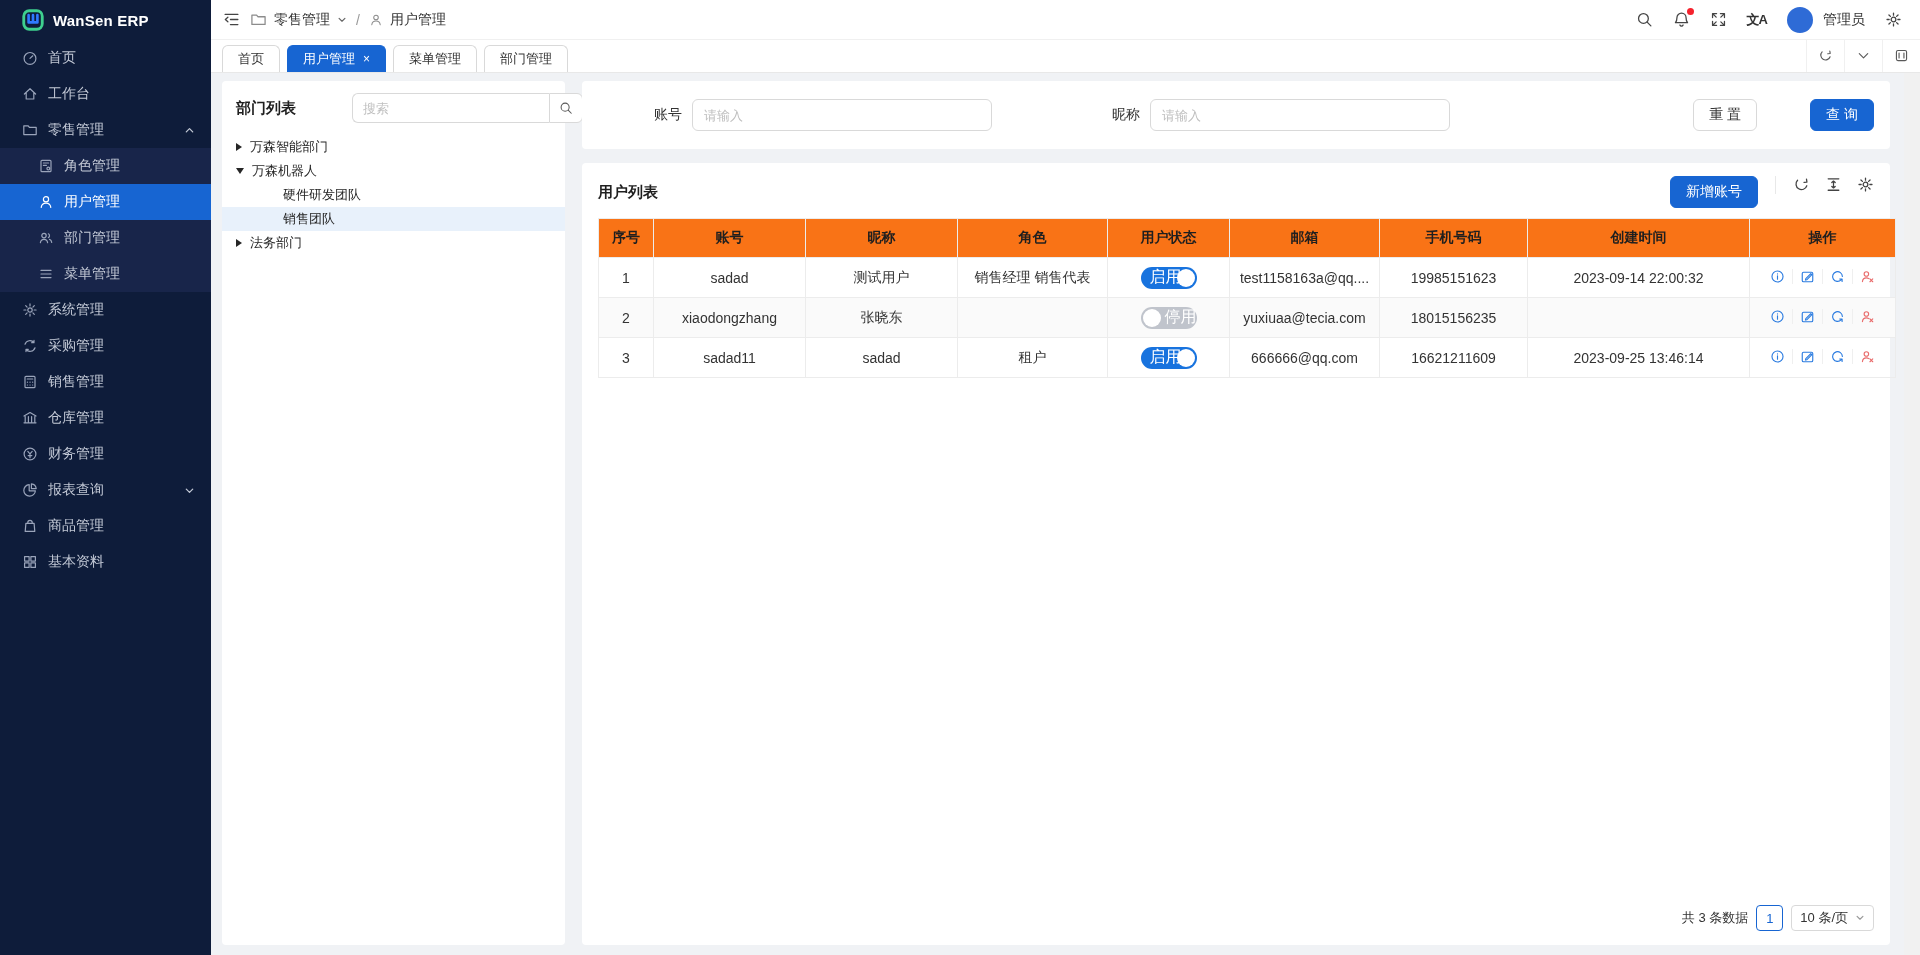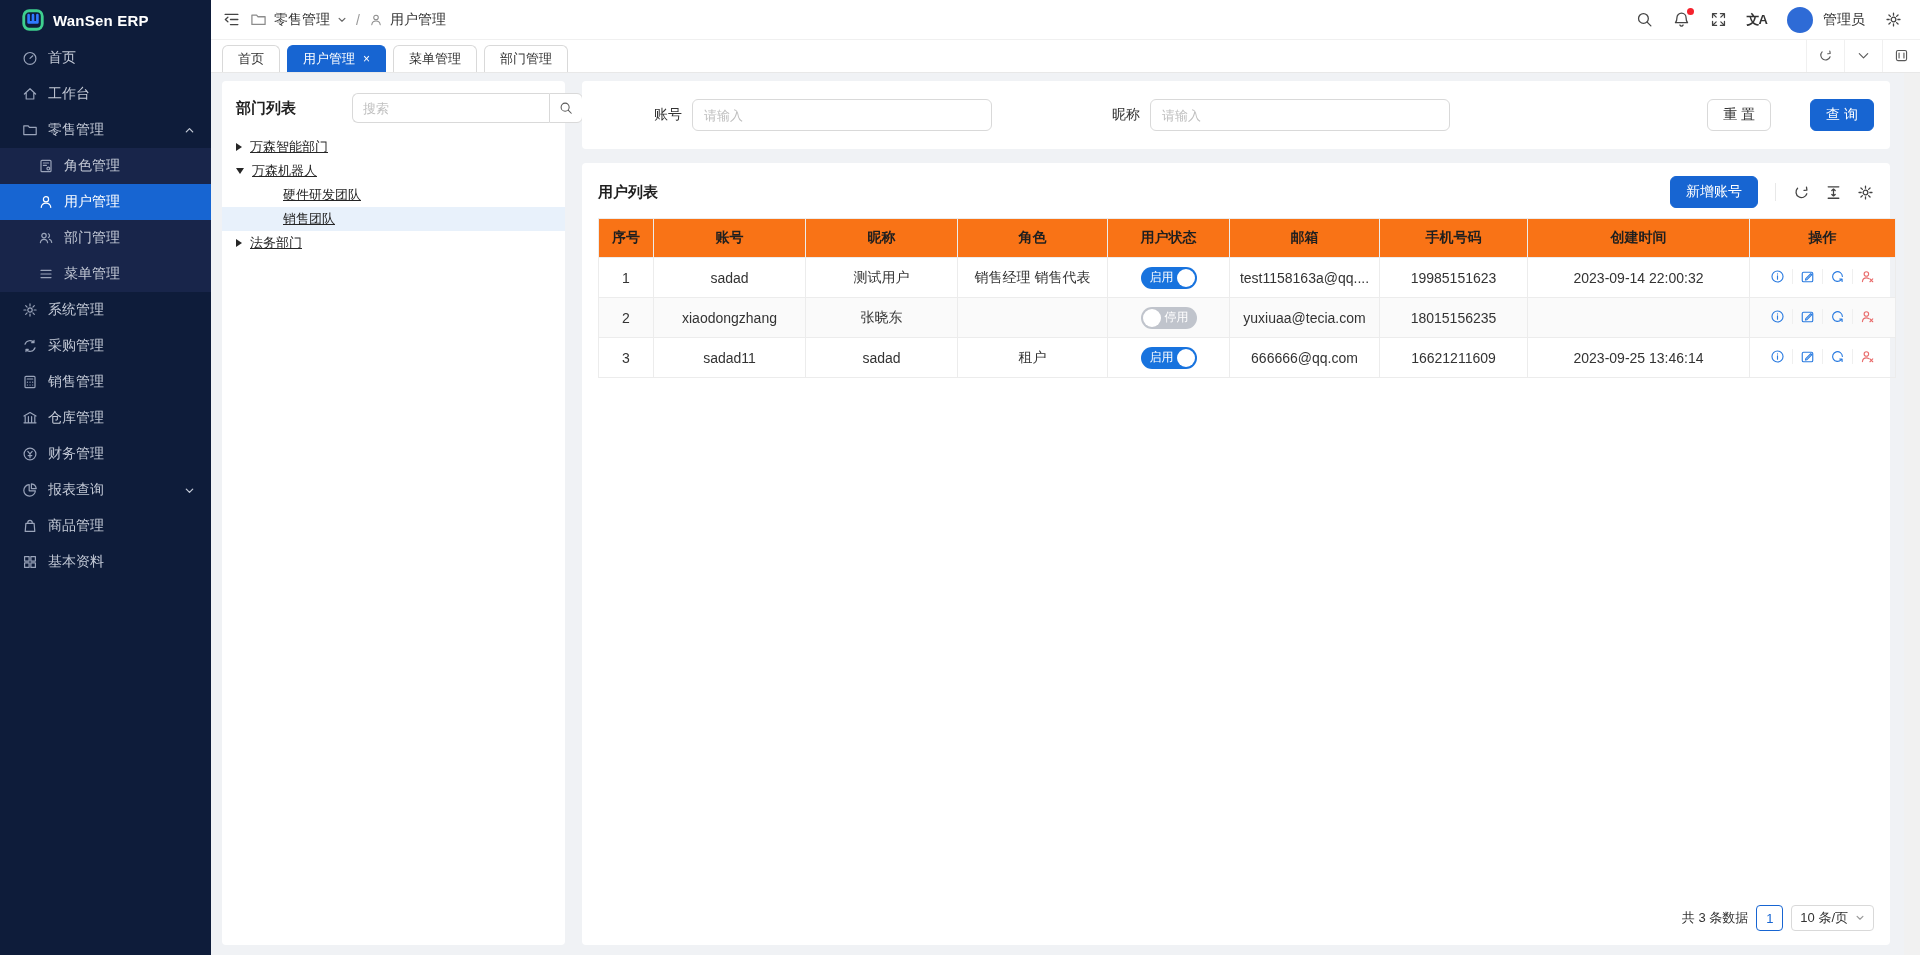--- a/index.html
+++ b/index.html
@@ -62,65 +62,65 @@
   .dept-title { font-size:15px; font-weight:600; color:#1f1f1f; white-space:nowrap; }
   .dept-search { display:flex; margin-left:12px; flex:1; }
   .dept-search input { flex:1; min-width:0; height:30px; border:1px solid #d9d9d9; border-right:none;
     border-radius:6px 0 0 6px; padding:0 10px; font-size:13px; color:#333; outline:none; }
   .dept-search input::placeholder { color:#bfbfbf; }
   .dept-search .sbtn { width:34px; height:30px; border:1px solid #d9d9d9; border-radius:0 6px 6px 0;
     background:#fff; display:flex; align-items:center; justify-content:center; color:#595959; cursor:pointer; }
   .dots { width:14px; margin-left:8px; display:flex; flex-direction:column; gap:3px; align-items:center; cursor:pointer; }
   .dots i { width:3px; height:3px; border-radius:50%; background:#333; }
   .tree { font-size:13px; color:#262626; }
-  .tree-row { height:24px; display:flex; align-items:center; gap:8px; padding-left:14px; cursor:pointer;text-decoration:underline; }
+  .tree-row { height:24px; display:flex; align-items:center; gap:8px; padding-left:14px; cursor:pointer; }
   .tree-row.child { padding-left:61px; }
   .tree-row.selected { background:#e8f1fb; }
   .caret-r { width:0; height:0; border-top:4px solid transparent; border-bottom:4px solid transparent; border-left:6px solid #262626; }
   .caret-d { width:0; height:0; border-left:4px solid transparent; border-right:4px solid transparent; border-top:6px solid #262626; }
 
   
   .maincol { flex:1; display:flex; flex-direction:column; gap:14px; min-width:0; }
   .filter-card { background:#fff; border-radius:4px; height:68px; display:flex; align-items:center; padding:0 16px; }
   .f-label { font-size:14px; color:#333; }
   .f-input { width:300px; height:32px; border:1px solid #d9d9d9; border-radius:6px; margin-left:10px;
     padding:0 11px; font-size:13px; outline:none; color:#333; }
   .f-input::placeholder { color:#bfbfbf; }
   .f-group1 { margin-left:56px; display:flex; align-items:center; }
   .f-group2 { margin-left:120px; display:flex; align-items:center; }
-  .f-actions { margin-left:auto; display:flex; }
+  .f-actions { margin-left:auto; display:flex; gap:14px; }
   .btn { height:32px; padding:0 15px; border-radius:6px; font-size:14px; cursor:pointer; }
   .btn-default { background:#fff; border:1px solid #d9d9d9; color:#333; }
   .btn-primary { background:#1765d2; border:1px solid #1765d2; color:#fff;margin-left:39px; }
 
   .table-card { flex:1; background:#fff; border-radius:4px; padding:12px 16px; position:relative; }
   .tc-head { display:flex; align-items:center; height:34px; }
   .tc-title { font-size:15px; font-weight:600; color:#1f1f1f; }
-  .tc-tools { margin-left:auto; display:flex; align-items:center; gap:15px; }
+  .tc-tools { margin-left:auto; display:flex; align-items:flex-start; gap:15px; }
   .tc-sep { width:1px; height:18px; background:#e8e8e8; margin:0 2px; }
   .tool-ic { color:#434343; cursor:pointer; }
   .tool-ic .ic { width:17px; height:17px; }
 
   table { width:100%; border-collapse:collapse; table-layout:fixed; margin-top:9px; }
   th,td { border:1px solid #ececec; font-size:14px; text-align:center; overflow:hidden;
     white-space:nowrap; text-overflow:ellipsis; }
   th { background:#f97316; font-weight:600; color:#1f1f1f; height:39px; }
   td { height:40px; color:#333; }
   tr.alt td { background:#fafafa; }
 
   .switch { position:relative; width:56px; height:22px; border-radius:11px; display:inline-flex;
     align-items:center; cursor:pointer; vertical-align:middle; }
   .switch.on { background:#1873de; }
   .switch.on .knob { right:2px; }
   .switch.on .sw-label { margin-left:9px; }
   .switch.off { background:#c0c4cc; }
   .switch.off .knob { left:2px; }
   .switch.off .sw-label { margin-left:24px; }
   .knob { position:absolute; top:2px; width:18px; height:18px; border-radius:50%; background:#fff; }
-  .sw-label { font-size:12px; color:#fff; }
+  .sw-label { font-size:16px; color:#fff; }
 
   .acts { display:inline-flex; align-items:center; gap:0; }
   .act { padding:0 7px; cursor:pointer; color:#2a7be0; display:flex; align-items:center; }
   .act .ic { width:15px; height:15px; stroke-width:1.3; }
   .act.danger { color:#e96b6b; }
   .act + .act { border-left:1px solid #efefef; }
 
   .pager { position:absolute; right:16px; bottom:14px; display:flex; align-items:center; gap:8px; font-size:13px; color:#333; }
   .page-num { width:27px; height:26px; border:1px solid #1765d2; color:#1765d2; border-radius:4px;
     display:flex; align-items:center; justify-content:center; background:#fff; cursor:pointer; font-size:13px; }

